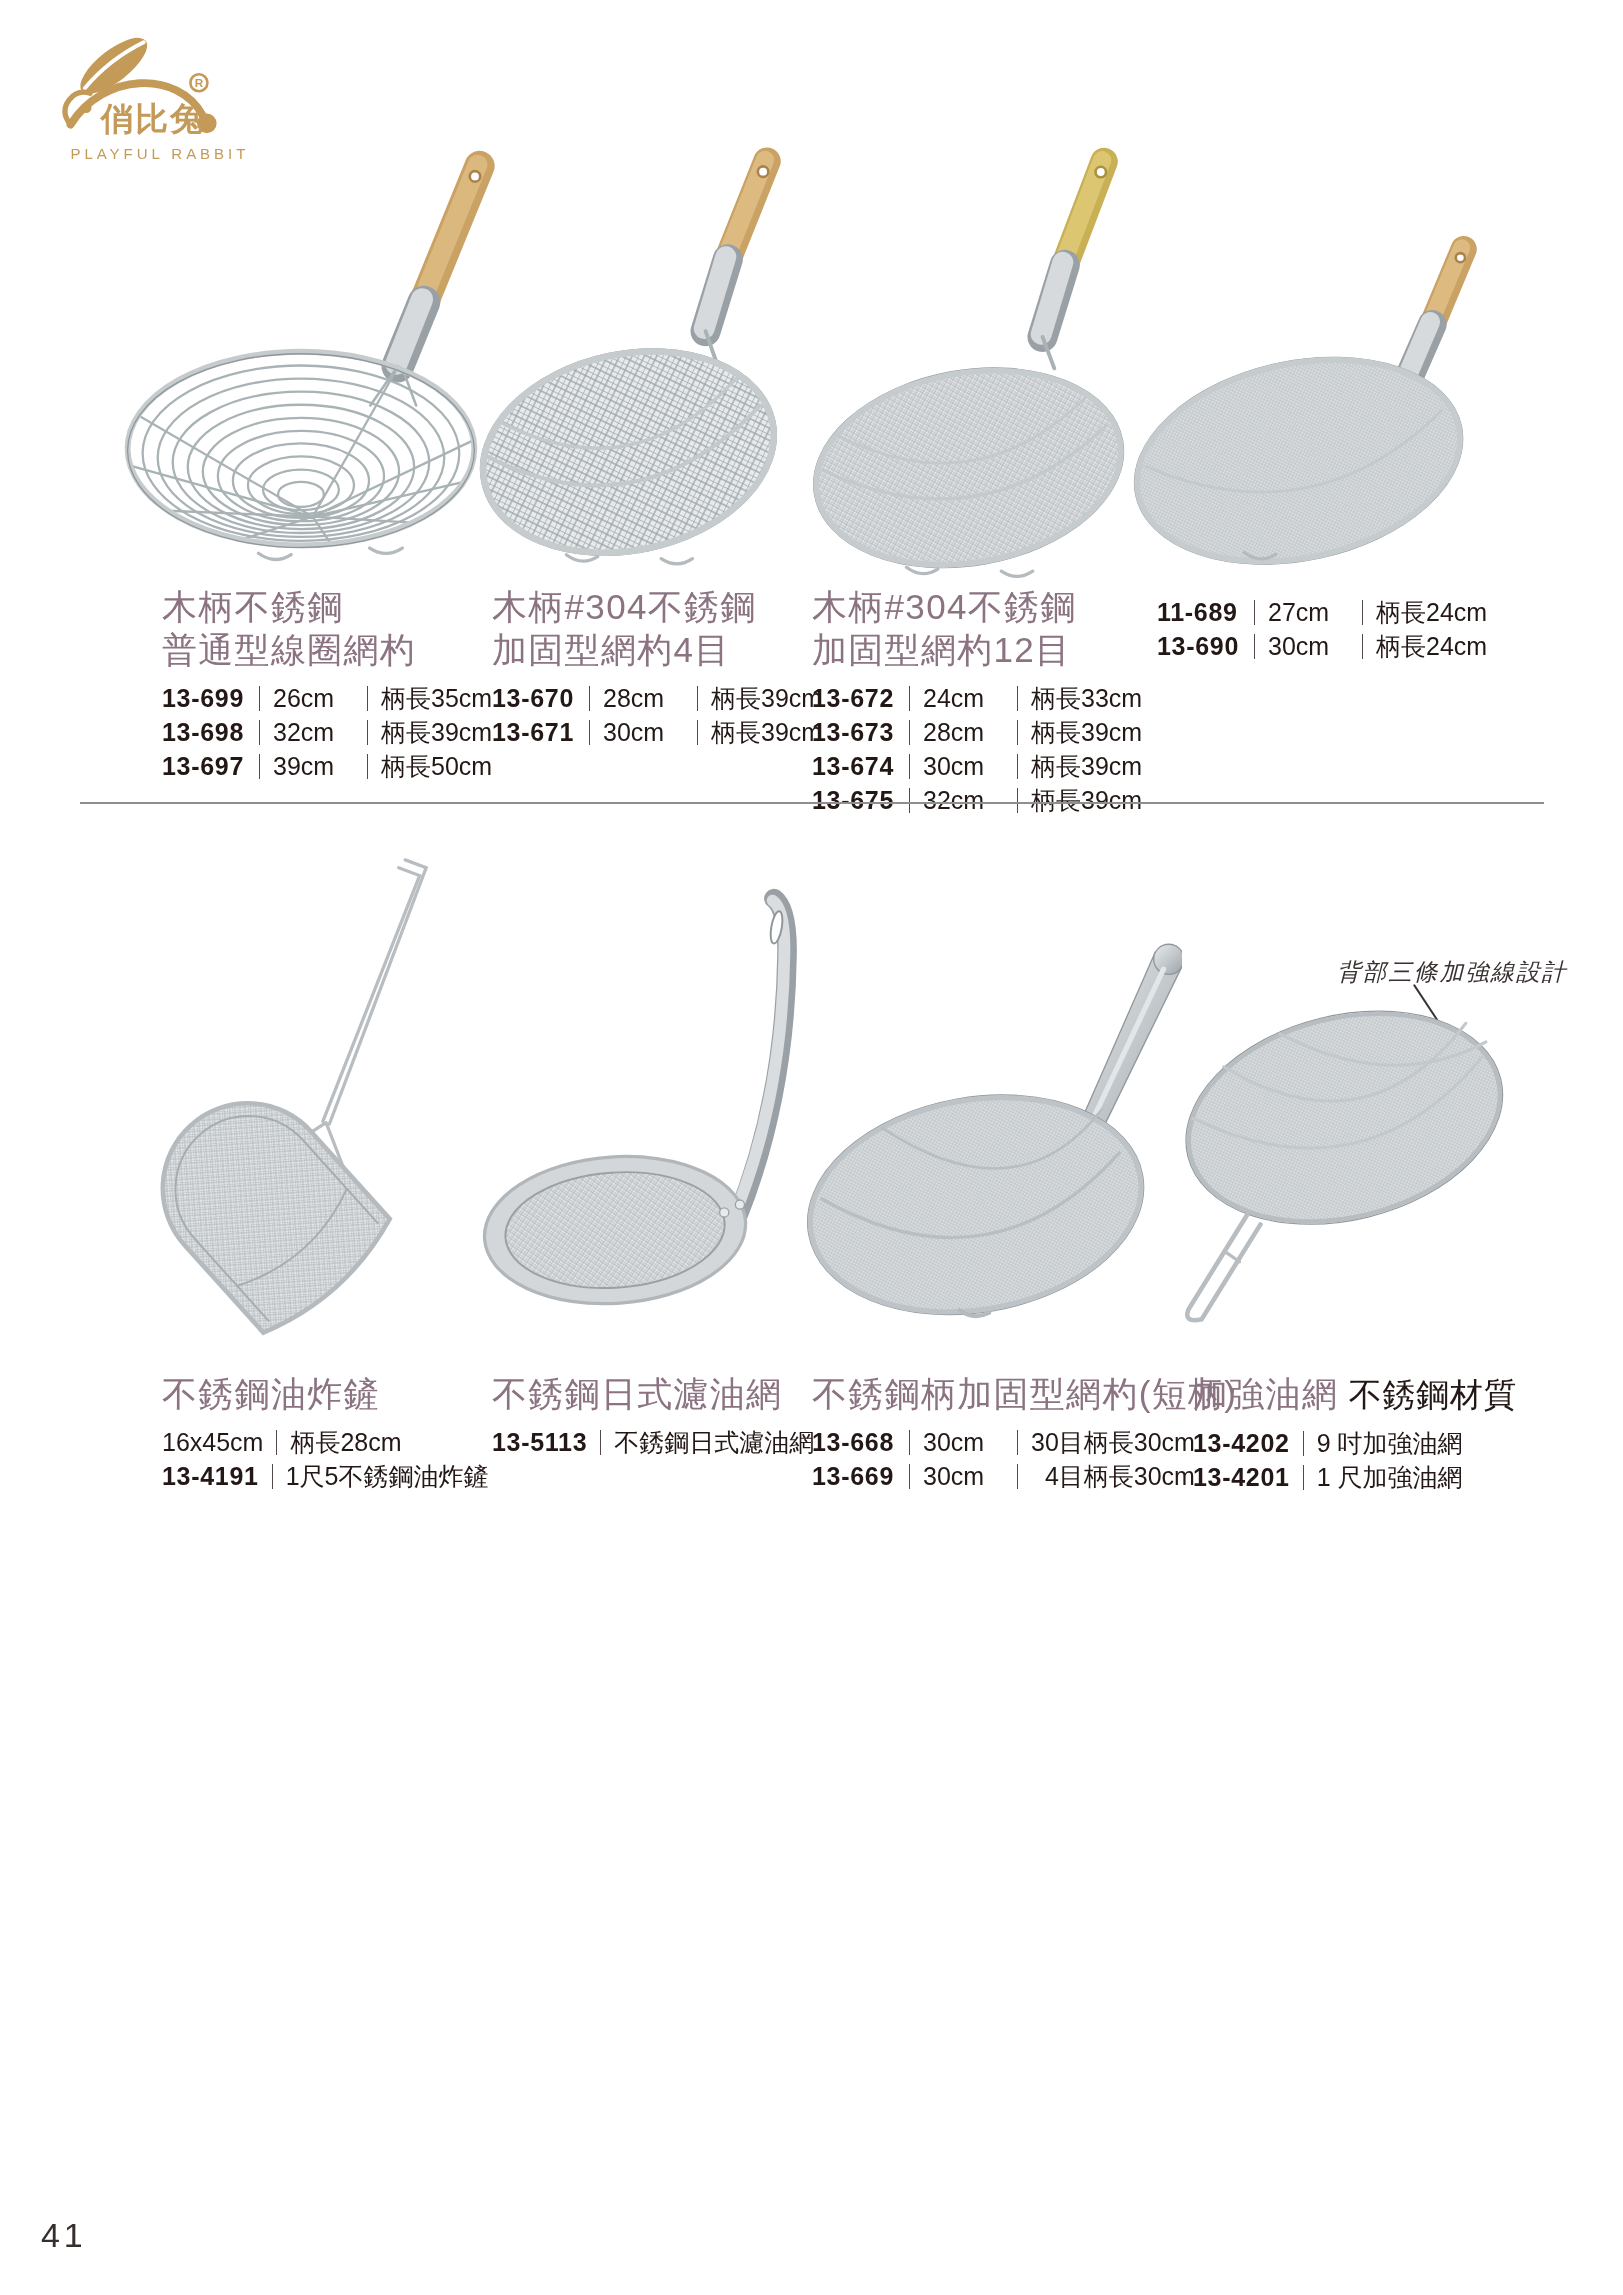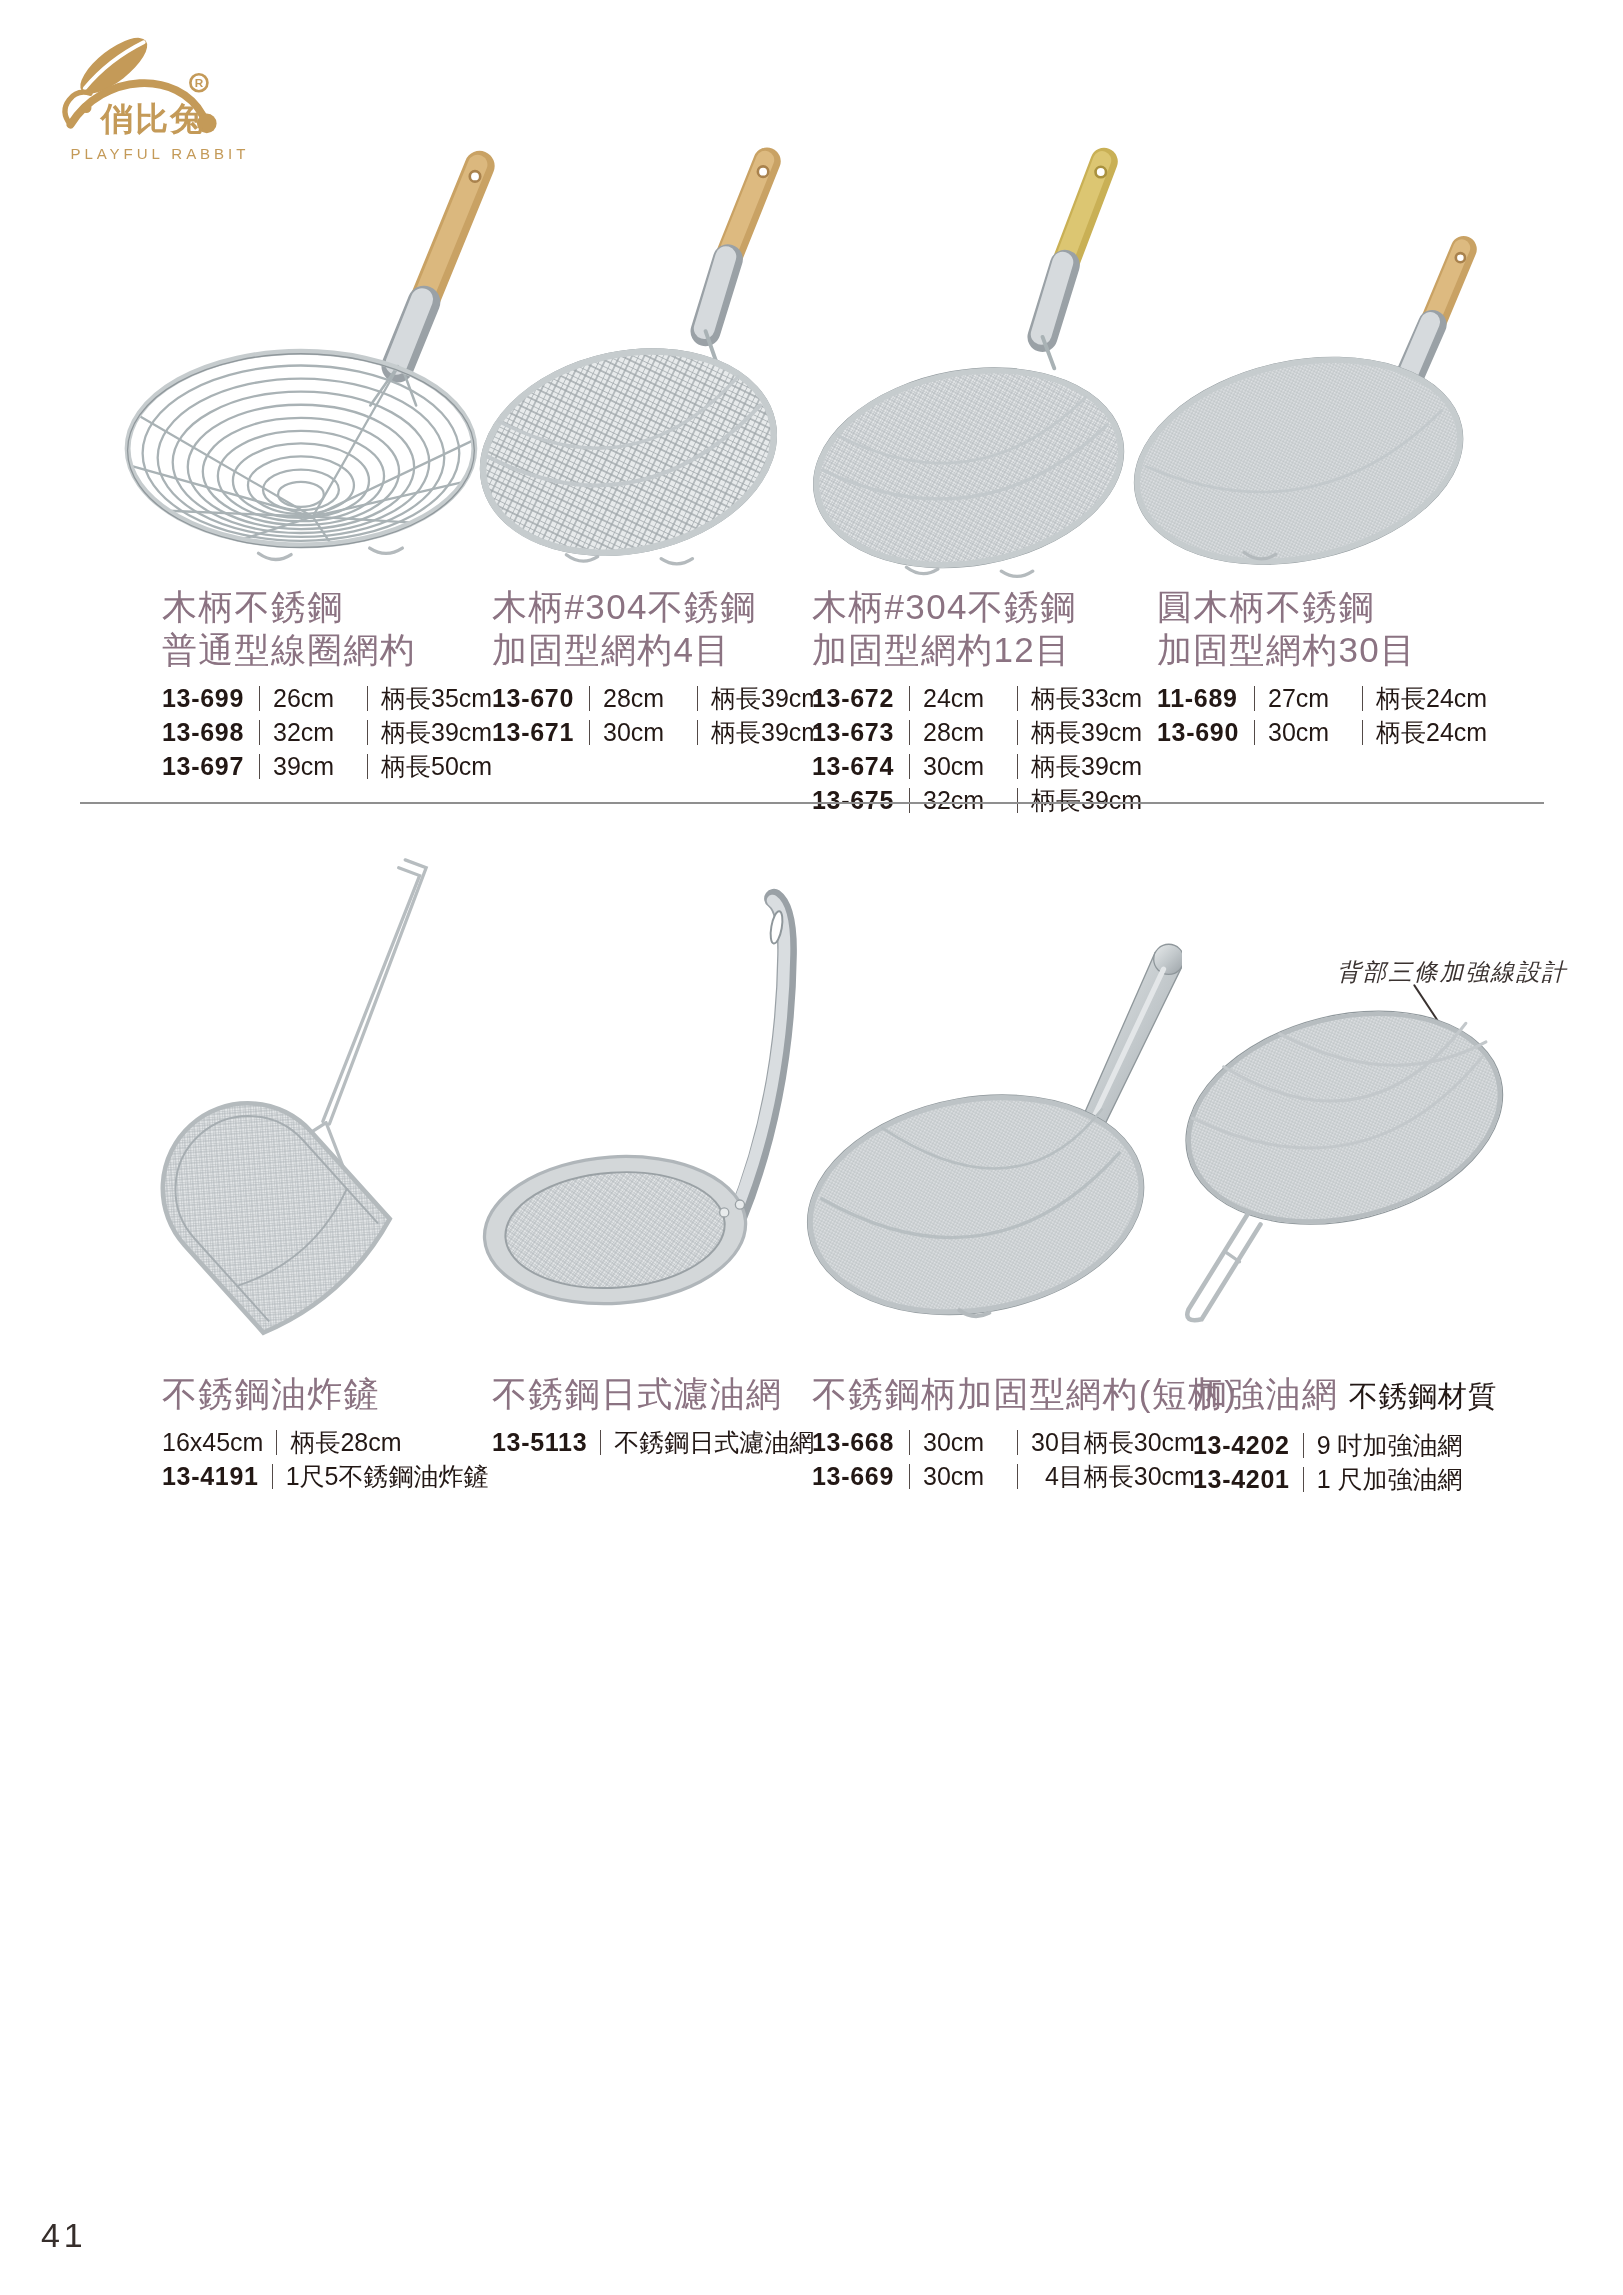--- a/index.html
+++ b/index.html
@@ -24,21 +24,21 @@
   .pt{position:absolute;}
   #t1{left:162px;top:585px;}
   #t2{left:492px;top:585px;}
   #t3{left:812px;top:585px;}
   #t4{left:1157px;top:585px;}
   #t5{left:162px;top:1372px;}
   #t6{left:492px;top:1372px;}
   #t7{left:812px;top:1372px;}
   #t8{left:1193px;top:1372px;}
   .ptitle{font-size:35px;font-weight:normal;color:#8b7382;line-height:43px;letter-spacing:1.3px;white-space:nowrap;}
-  .psuffix{font-size:29px;color:#231815;margin-left:10.5px;letter-spacing:0.7px;}
+  .psuffix{font-size:33px;color:#231815;margin-left:10.5px;letter-spacing:0.7px;}
   .rows{margin-top:10.5px;}
   .row{display:flex;align-items:center;height:34px;font-size:25px;color:#231815;white-space:pre;}
   .cell{white-space:pre;}
   .c0{min-width:84px;}
   .c1{min-width:81px;}
   .b{font-weight:bold;letter-spacing:0.7px;}
   .sep{display:inline-block;width:0;height:25px;border-left:1.3px solid #534a47;margin:0 13px;}
   
   #divider{left:80px;top:802px;width:1464px;height:2px;background:#8f8f8f;}
   #annotation{left:1337px;top:956px;font-size:23.6px;color:#3a3230;letter-spacing:2px;white-space:nowrap;font-style:italic;}
@@ -251,24 +251,20 @@
       <div>加固型網杓12目</div>
     </div>
     <div class="rows">
       <div class="row"><span class="cell c0 b">13-672</span><span class="sep"></span><span class="cell c1">24cm</span><span class="sep"></span><span class="cell c2">柄長33cm</span></div>
       <div class="row"><span class="cell c0 b">13-673</span><span class="sep"></span><span class="cell c1">28cm</span><span class="sep"></span><span class="cell c2">柄長39cm</span></div>
       <div class="row"><span class="cell c0 b">13-674</span><span class="sep"></span><span class="cell c1">30cm</span><span class="sep"></span><span class="cell c2">柄長39cm</span></div>
       <div class="row"><span class="cell c0 b">13-675</span><span class="sep"></span><span class="cell c1">32cm</span><span class="sep"></span><span class="cell c2">柄長39cm</span></div>
     </div>
   </div>
 <div id="t4" class="pt">
-    <div class="ptitle">
-      <div>圓木柄不銹鋼</div>
-      <div>加固型網杓30目</div>
-    </div>
     <div class="rows">
       <div class="row"><span class="cell c0 b">11-689</span><span class="sep"></span><span class="cell c1">27cm</span><span class="sep"></span><span class="cell c2">柄長24cm</span></div>
       <div class="row"><span class="cell c0 b">13-690</span><span class="sep"></span><span class="cell c1">30cm</span><span class="sep"></span><span class="cell c2">柄長24cm</span></div>
     </div>
   </div>
 <div id="t5" class="pt">
     <div class="ptitle">
       <div>不銹鋼油炸鏟</div>
     </div>
     <div class="rows">

